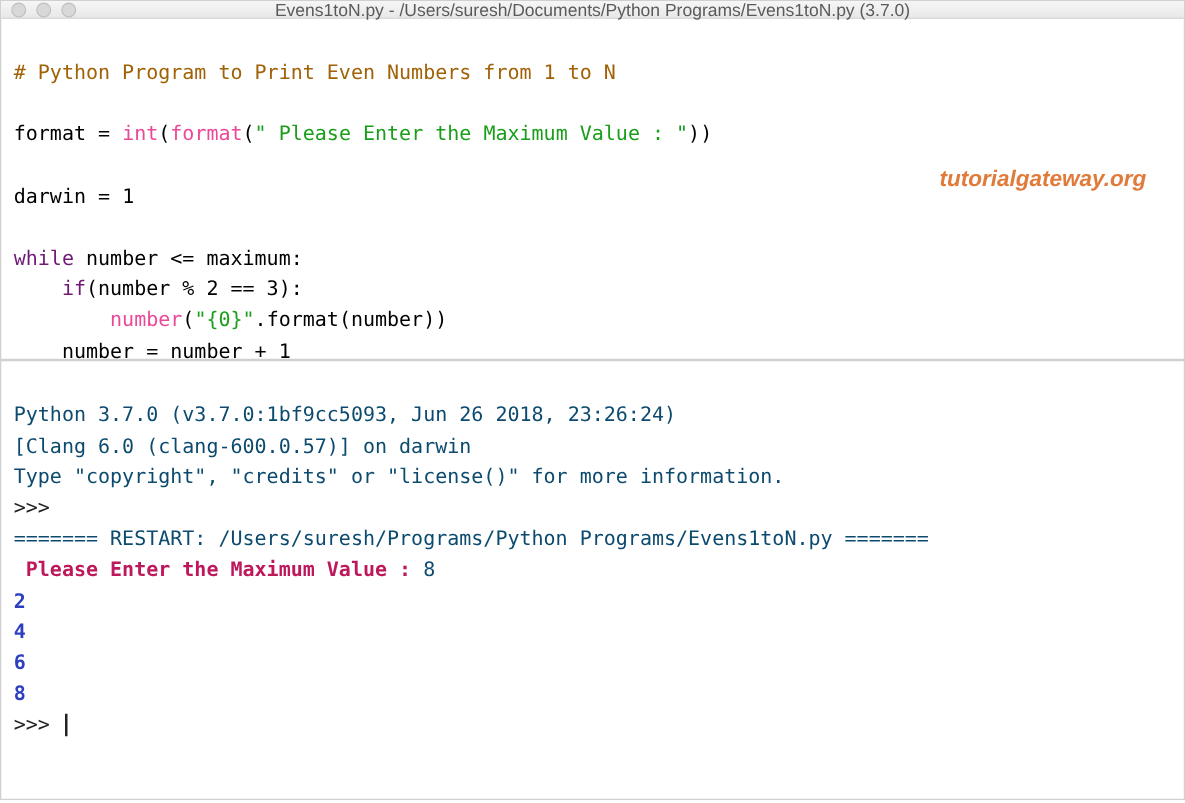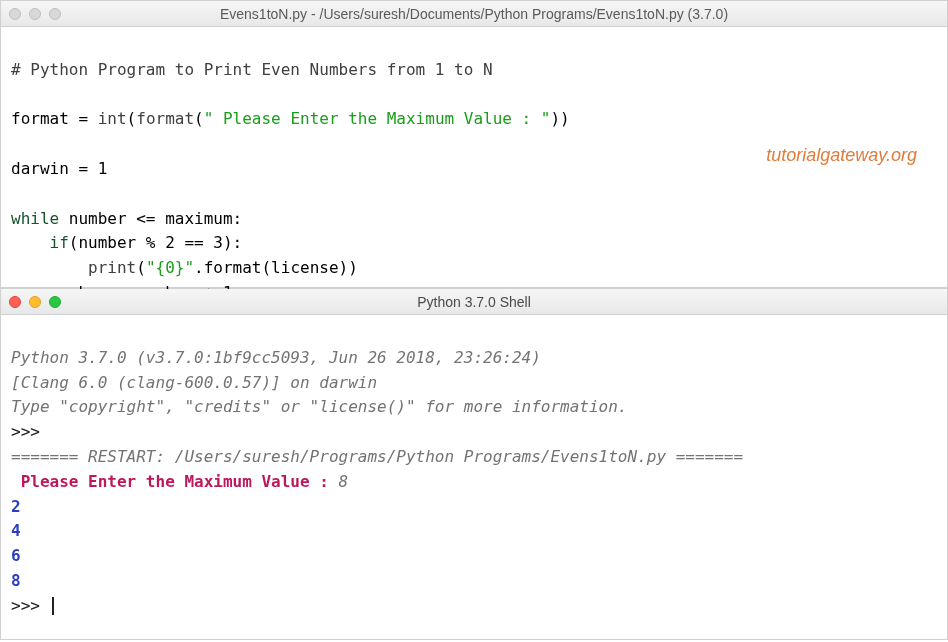--- a/index.html
+++ b/index.html
@@ -15,21 +15,21 @@
       height: 642px;
       overflow: hidden;
     }
     .window {
       border: 1px solid #d0d0d0;
       background: #ffffff;
     }
     .titlebar {
       background: linear-gradient(#f6f6f6, #e8e8e8);
       border-bottom: 1px solid #d0d0d0;
-      height: 26px;
+      height: 14px;
       display: flex;
       align-items: center;
       padding: 0 8px;
       position: relative;
     }
     .traffic-lights {
       display: flex;
       gap: 8px;
       align-items: center;
     }
@@ -55,35 +55,35 @@
       padding: 6px 10px;
       line-height: 1.55;
       white-space: pre;
       position: relative;
     }
     .shell-content {
       padding: 6px 10px;
       line-height: 1.55;
       white-space: pre;
     }
-    .comment { color: #404040; }
-    .builtin { color: #404040; }
+    .comment { color: #a16207; }
+    .builtin { color: #ec4899; }
     .string { color: #1a9e1a; }
-    .keyword { color: #14532d; }
+    .keyword { color: #701a75; }
     .watermark {
       position: absolute;
       right: 30px;
       top: 115px;
       color: #e07b3a;
-      font-weight: normal;
+      font-weight: bold;
       font-style: italic;
       font-size: 18px;
       font-family: "Arial", sans-serif;
     }
-    .shell-text { color: #737373; font-style: italic; }
+    .shell-text { color: #0c4a6e; }
     .shell-prompt { color: #222; }
     .shell-input { color: #be185d; font-weight: bold; }
     .shell-output { color: #2b3fbf; font-weight: bold; }
     .shell-title { color: #4a4a4a; }
     .cursor {
       display: inline-block;
       width: 2px;
       height: 18px;
       background: #222;
       vertical-align: text-bottom;
@@ -106,34 +106,26 @@
   </div>
   <div class="editor-content">
 <span class="comment"># Python Program to Print Even Numbers from 1 to N</span>
 
 <span>format</span><span> = </span><span class="builtin">int</span><span>(</span><span class="builtin">format</span><span>(</span><span class="string">" Please Enter the Maximum Value : "</span><span>))</span>
 
 <span>darwin</span><span> = </span><span>1</span>
 
 <span class="keyword">while</span><span> number &lt;= maximum:</span>
 <span>    </span><span class="keyword">if</span><span>(number % 2 == 3):</span>
-<span>        </span><span class="builtin">print</span><span>(</span><span class="string">"{0}"</span><span>.format(license))</span>
+<span>        </span><span class="builtin">number</span><span>(</span><span class="string">"{0}"</span><span>.format(number))</span>
 <span>    </span><span>number = number + 1</span>
 <div class="watermark">tutorialgateway.org</div></div>
 </div>
 
 <div class="window window-shell">
-  <div class="titlebar">
-    <div class="traffic-lights">
-      <div class="traffic-light tl-close"></div>
-      <div class="traffic-light tl-min"></div>
-      <div class="traffic-light tl-max"></div>
-    </div>
-    <div class="title-text shell-title">Python 3.7.0 Shell</div>
-  </div>
   <div class="shell-content">
 <span class="shell-text">Python 3.7.0 (v3.7.0:1bf9cc5093, Jun 26 2018, 23:26:24)</span>
 <span class="shell-text">[Clang 6.0 (clang-600.0.57)] on darwin</span>
 <span class="shell-text">Type "copyright", "credits" or "license()" for more information.</span>
 <span class="shell-prompt">&gt;&gt;&gt; </span>
 <span class="shell-text">======= RESTART: /Users/suresh/Programs/Python Programs/Evens1toN.py =======</span>
 <span class="shell-input"> Please Enter the Maximum Value : </span><span class="shell-text">8</span>
 <span class="shell-output">2</span>
 <span class="shell-output">4</span>
 <span class="shell-output">6</span>

